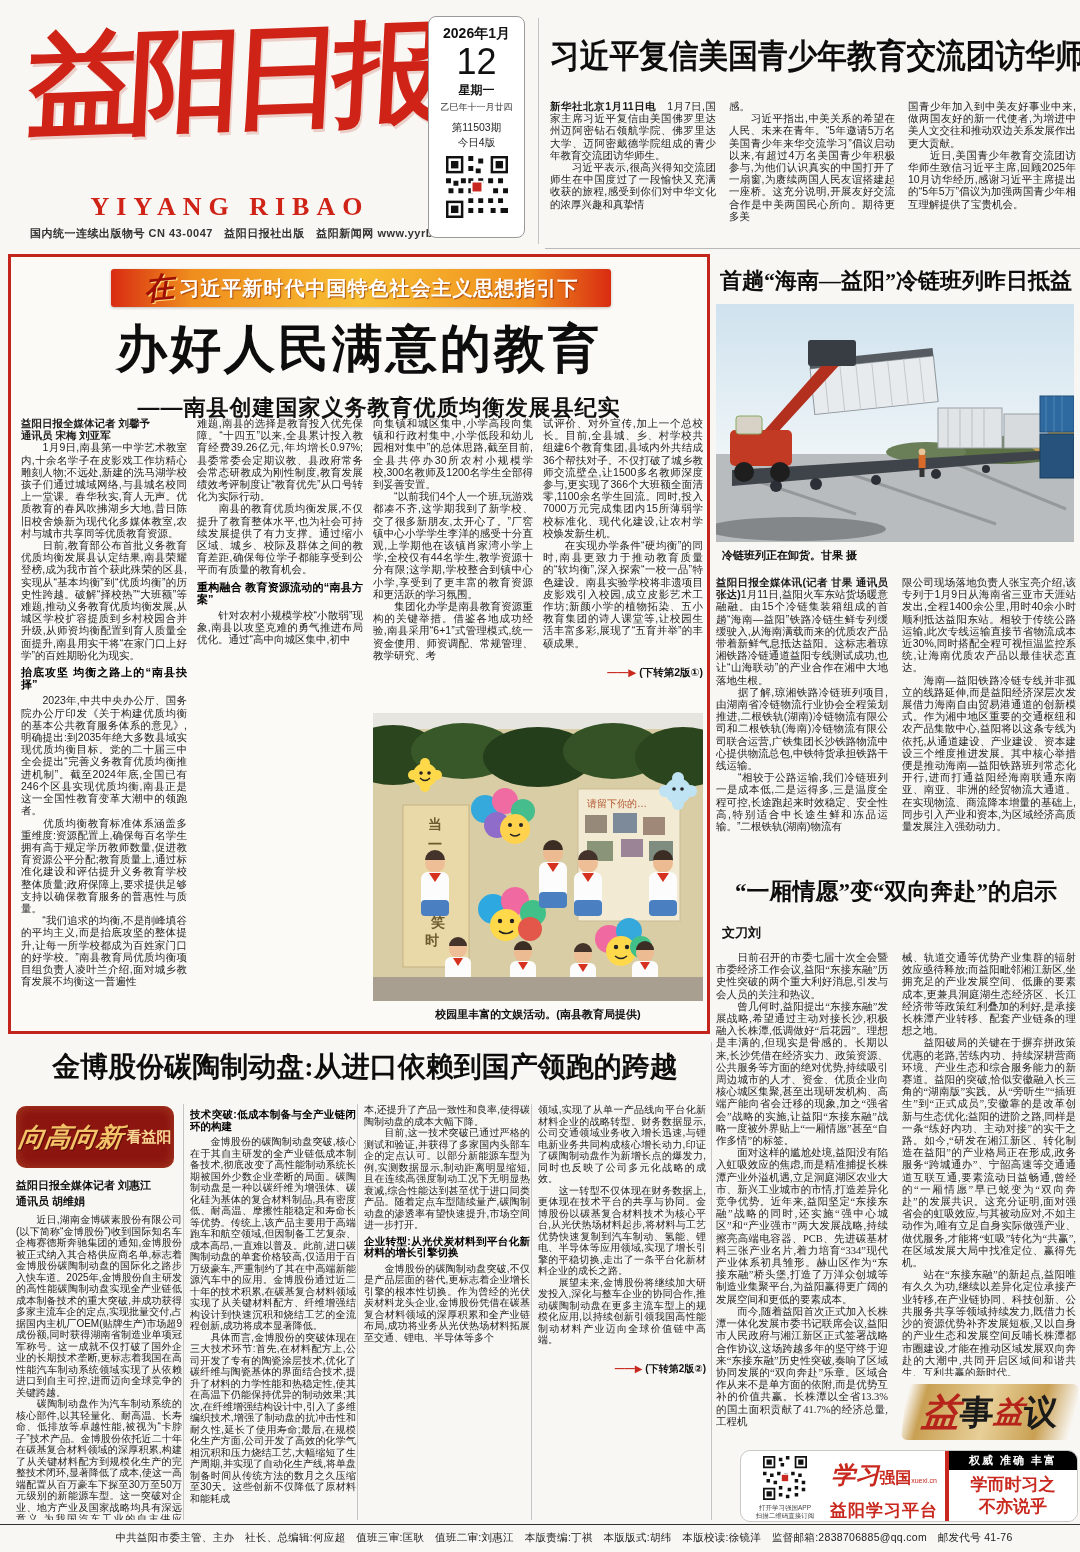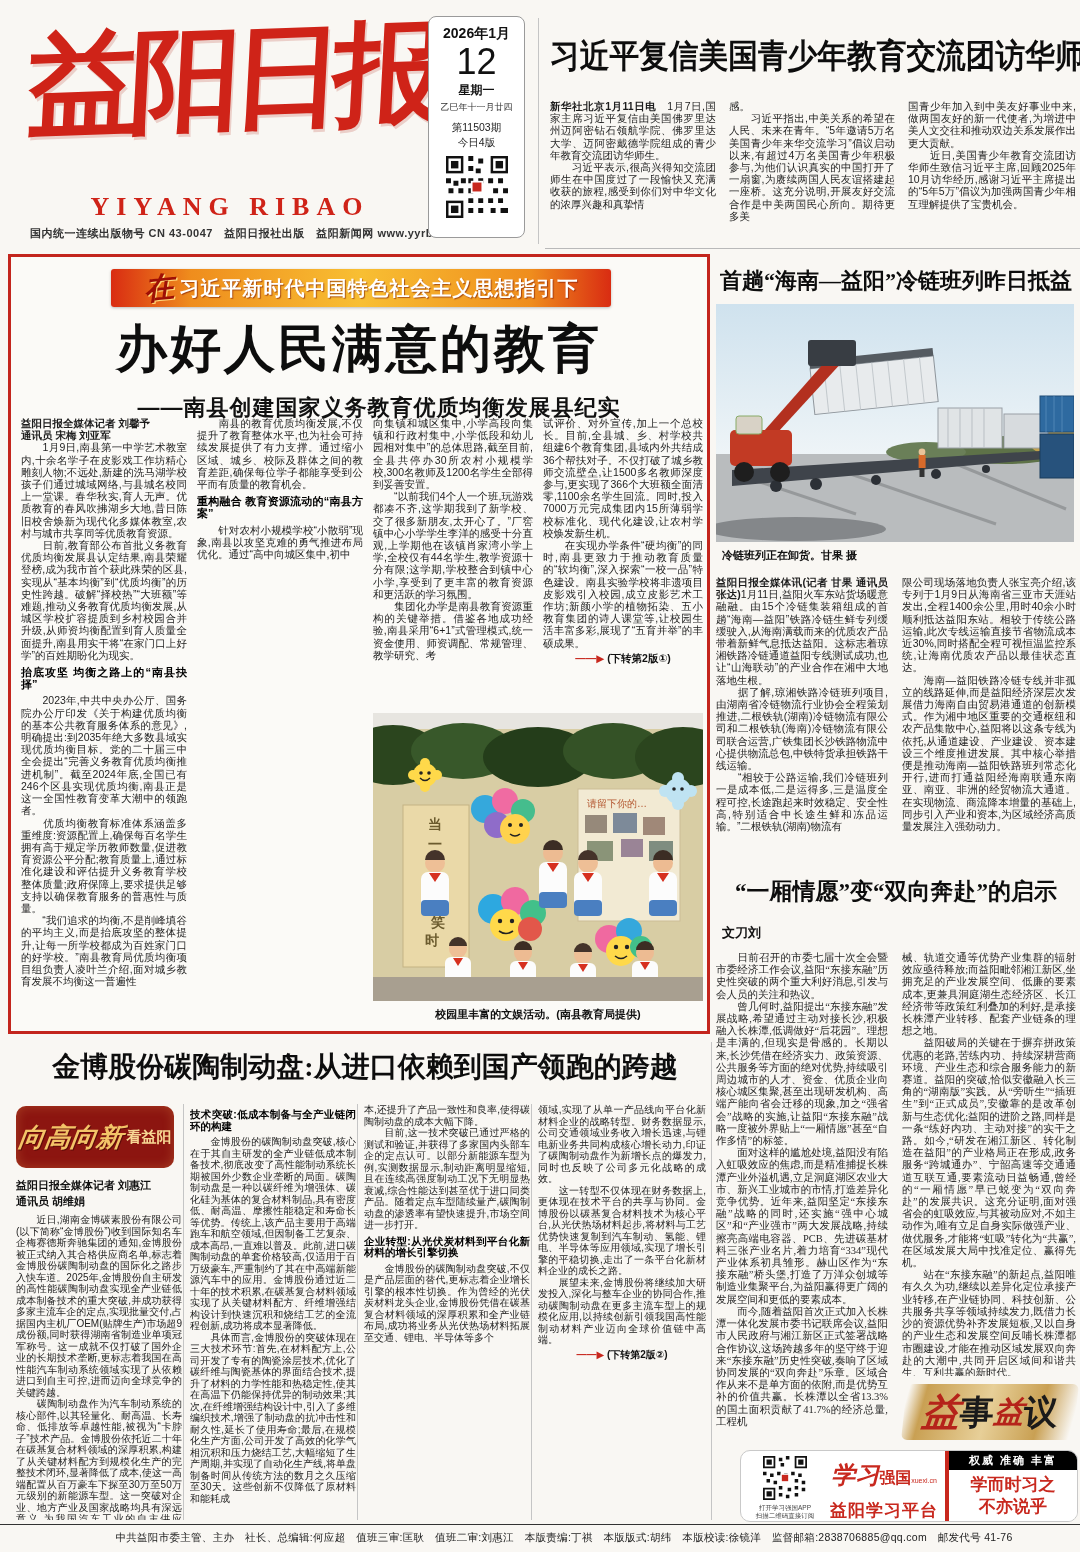--- a/index.html
+++ b/index.html
@@ -29,21 +29,21 @@
   .hl-edu-sub{font-size:22px;font-weight:bold;color:#111;text-align:center;letter-spacing:1px;}
   .hl-serif{font-family:"Liberation Serif","DejaVu Serif",serif;font-weight:900;color:#0d0d0d;}
   
   .flow{font-size:10.5px;line-height:12.2px;text-align:justify;overflow:hidden;color:#1d1d1d;}
   .flow.sm{font-size:10px;line-height:11.5px;}
   .flow.kai{font-family:"Liberation Serif","DejaVu Serif",serif;color:#262626;}
   .flow p{margin:0;}
   .flow .f-h{font-weight:bold;font-size:11px;margin:5px 0 4px;color:#000;}
   .flow.sm .f-h{font-size:10.5px;}
   .flow .f-by{font-weight:bold;}
-  .flow .f-jump{text-align:center;font-weight:bold;margin-top:3px;color:#111;}
+  .flow .f-jump{text-align:right;font-weight:bold;margin-top:17px;color:#111;}
   .flow .f-jump::before{content:"——▶ ";color:#c8281e;}
   .flow b{font-weight:bold;}
   
   .banner{background:linear-gradient(90deg,#d92c12 0%,#ef8d1d 16%,#f8bf33 50%,#ef8d1d 84%,#d92c12 100%);
       border-radius:3px;display:flex;align-items:center;justify-content:center;gap:6px;
       box-shadow:0 1px 3px rgba(0,0,0,.25);}
   .banner .zai{font-family:"Liberation Serif",serif;font-style:italic;font-weight:900;font-size:30px;
       color:#9e0f06;transform:rotate(-6deg);text-shadow:1px 1px 0 #ffd978;}
   .banner .rest{font-size:20px;font-weight:900;color:#fff;letter-spacing:1px;
       text-shadow:1px 1px 1px rgba(120,20,0,.6);}
@@ -153,20 +153,21 @@
         <p class="f-by">益阳日报全媒体记者 刘馨予</p>
         <p class="f-by">通讯员 宋梅 刘亚军</p>
         <p class="f-p">　　1月9日,南县第一中学艺术教室内,十余名学子在皮影戏工作坊精心雕刻人物;不远处,新建的洗马湖学校孩子们通过城域网络,与县城名校同上一堂课。春华秋实,育人无声。优质教育的春风吹拂湖乡大地,昔日陈旧校舍焕新为现代化多媒体教室,农村与城市共享同等优质教育资源。</p>
         <p class="f-p">　　日前,教育部公布首批义务教育优质均衡发展县认定结果,南县荣耀登榜,成为我市首个获此殊荣的区县,实现从“基本均衡”到“优质均衡”的历史性跨越。破解“择校热”“大班额”等难题,推动义务教育优质均衡发展,从城区学校扩容提质到乡村校园合并升级,从师资均衡配置到育人质量全面提升,南县用实干将“在家门口上好学”的百姓期盼化为现实。</p>
         <p class="f-h">抬底攻坚 均衡之路上的“南县抉择”</p>
         <p class="f-p">　　2023年,中共中央办公厅、国务院办公厅印发《关于构建优质均衡的基本公共教育服务体系的意见》,明确提出:到2035年绝大多数县域实现优质均衡目标。党的二十届三中全会提出“完善义务教育优质均衡推进机制”。截至2024年底,全国已有246个区县实现优质均衡,南县正是这一全国性教育变革大潮中的领跑者。</p>
         <p class="f-p">　　优质均衡教育标准体系涵盖多重维度:资源配置上,确保每百名学生拥有高于规定学历教师数量,促进教育资源公平分配;教育质量上,通过标准化建设和评估提升义务教育学校整体质量;政府保障上,要求提供足够支持以确保教育服务的普惠性与质量。</p>
         <p class="f-p">　　“我们追求的均衡,不是削峰填谷的平均主义,而是抬底攻坚的整体提升,让每一所学校都成为百姓家门口的好学校。”南县教育局优质均衡项目组负责人凌叶兰介绍,面对城乡教育发展不均衡这一普遍性</p>
       </div>
     <div class="flow" style="position:absolute;left:186px;top:160px;width:166px;height:600px;">
+        <p class="f-p">难题,南县的选择是教育投入优先保障。“十四五”以来,全县累计投入教育经费39.26亿元,年均增长0.97%;县委常委会定期议教、县政府常务会常态研教成为刚性制度,教育发展绩效考评制度让“教育优先”从口号转化为实际行动。</p>
         <p class="f-p">　　南县的教育优质均衡发展,不仅提升了教育整体水平,也为社会可持续发展提供了有力支撑。通过缩小区域、城乡、校际及群体之间的教育差距,确保每位学子都能享受到公平而有质量的教育机会。</p>
         <p class="f-h">重构融合 教育资源流动的“南县方案”</p>
         <p class="f-p">　　针对农村小规模学校“小散弱”现象,南县以攻坚克难的勇气推进布局优化。通过“高中向城区集中,初中</p>
       </div>
     <div class="flow" style="position:absolute;left:362px;top:160px;width:160px;height:290px;">
         <p class="f-p">向集镇和城区集中,小学高段向集镇和行政村集中,小学低段和幼儿园相对集中”的总体思路,截至目前,全县共停办30所农村小规模学校,300名教师及1200名学生全部得到妥善安置。</p>
         <p class="f-p">　　“以前我们4个人一个班,玩游戏都凑不齐,这学期我到了新学校、交了很多新朋友,太开心了。”厂窖镇中心小学学生李洋的感受十分直观,上学期他在该镇肖家湾小学上学,全校仅有44名学生,教学资源十分有限;这学期,学校整合到镇中心小学,享受到了更丰富的教育资源和更活跃的学习氛围。</p>
         <p class="f-p">　　集团化办学是南县教育资源重构的关键举措。借鉴各地成功经验,南县采用“6+1”式管理模式,统一资金使用、师资调配、常规管理、教学研究、考</p>
       </div>
     <div class="flow" style="position:absolute;left:532px;top:160px;width:160px;height:290px;">

